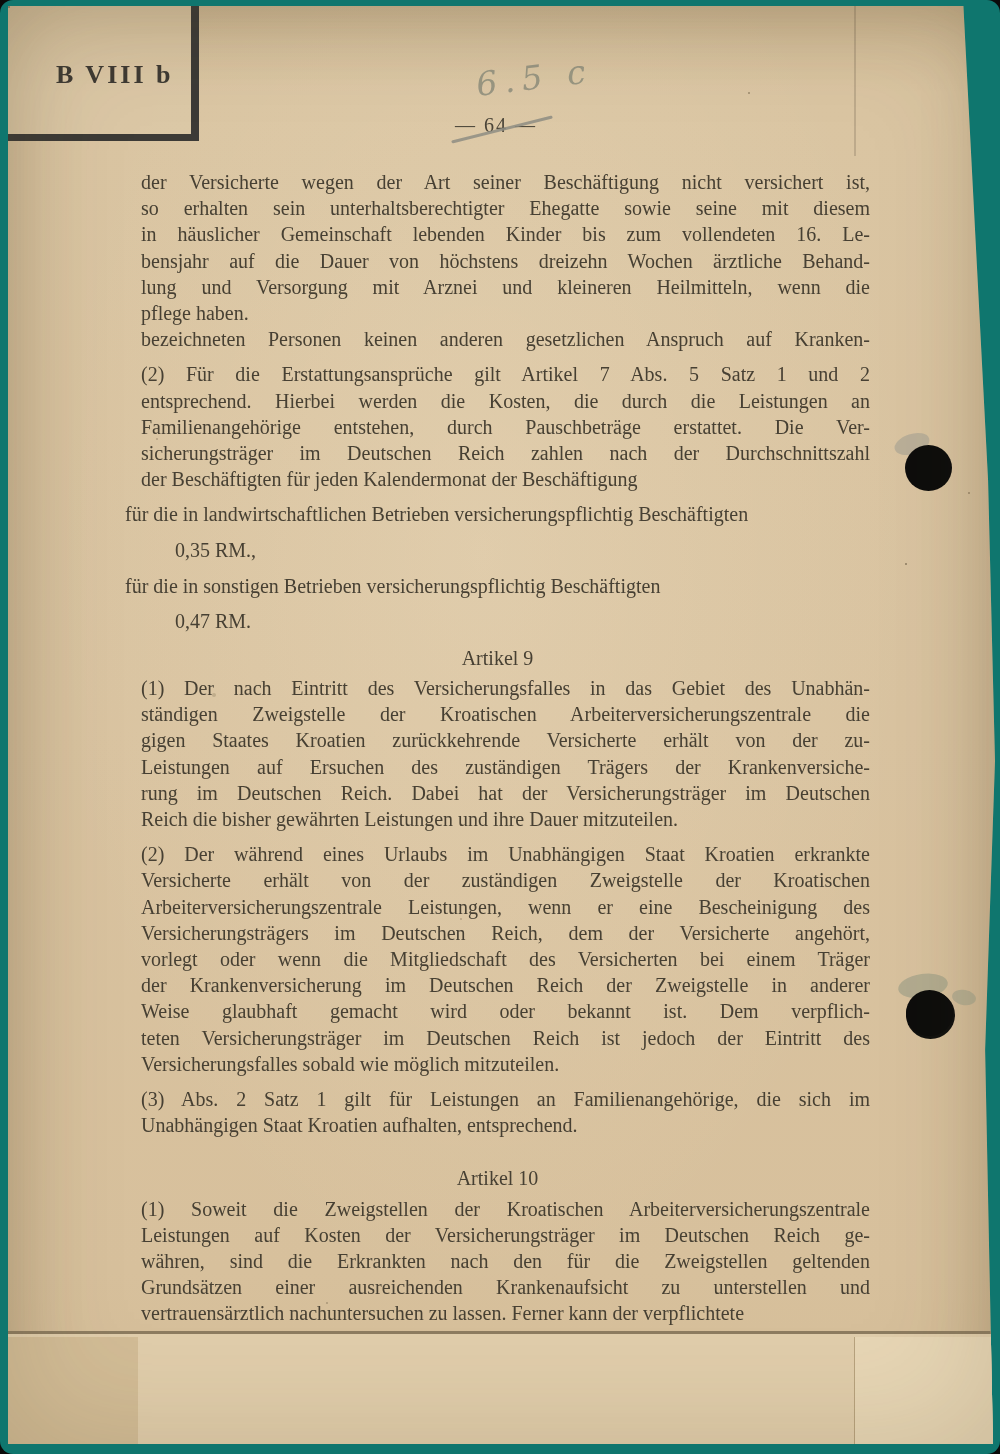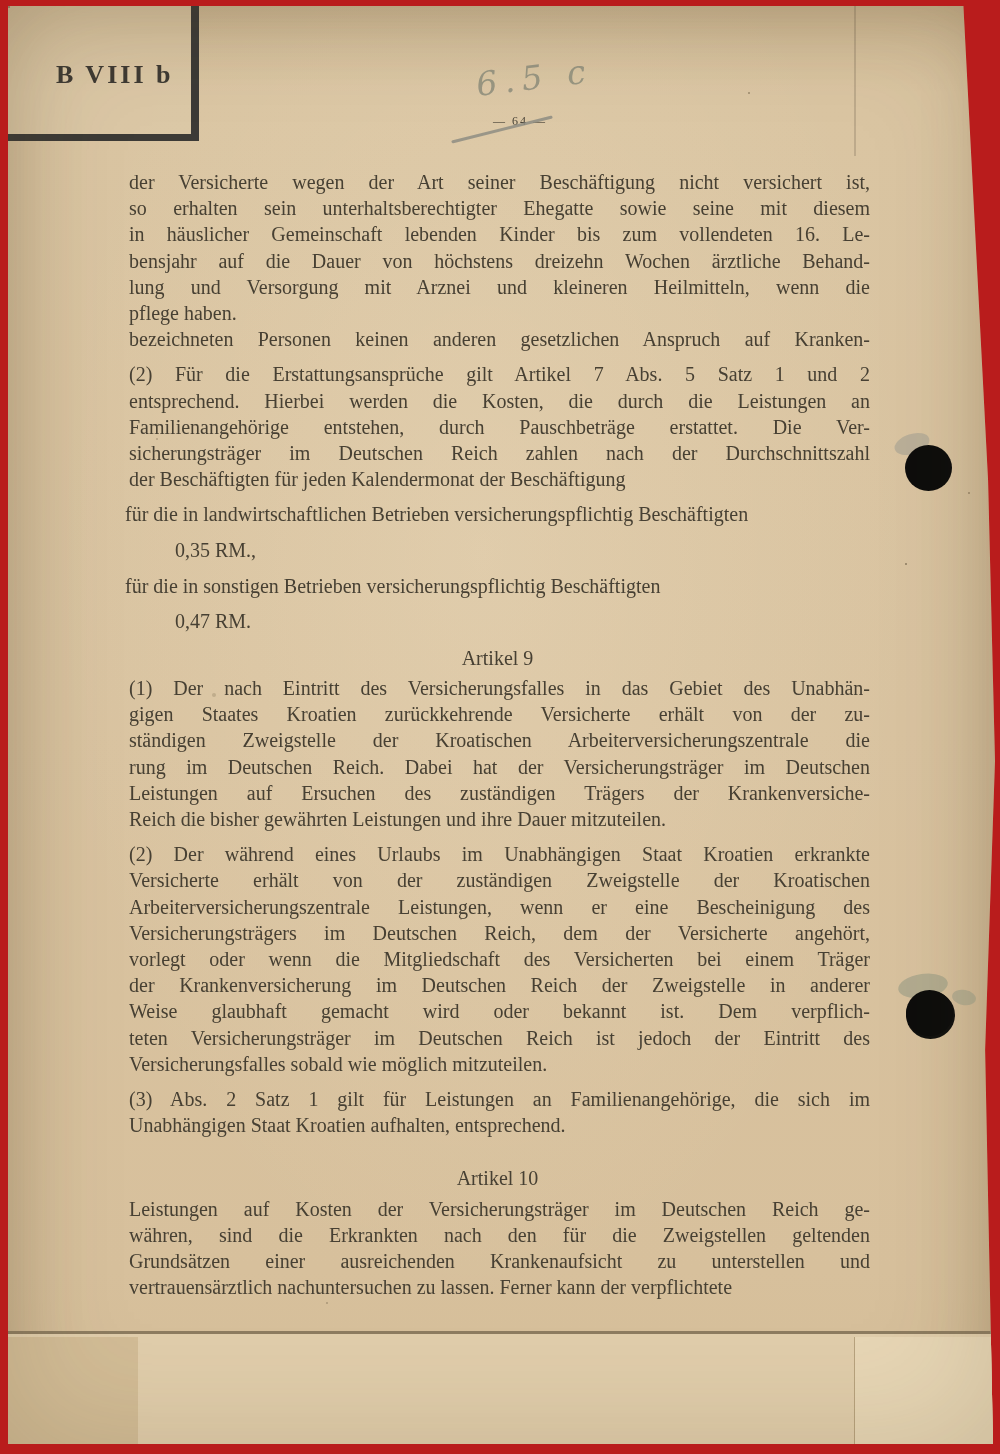--- a/index.html
+++ b/index.html
@@ -1,21 +1,22 @@
 <!DOCTYPE html>
 <html><head>
 <meta charset="utf-8">
 <style>
   html,body{margin:0;padding:0;background:#0b0b0a;}
   #scan{
     position:relative;
     width:1000px;height:1454px;
-    background:#b91c1c;
+    background:#0f766e;
     overflow:hidden;
     font-family:"Liberation Serif","DejaVu Serif",serif;
+    border-radius:13px;
   }
   
   #page{
     position:absolute;left:8px;top:6px;width:987px;height:1438px;
     background:
       radial-gradient(ellipse at 48% 38%, rgba(255,244,220,.18), rgba(0,0,0,0) 60%),
       linear-gradient(180deg,#d2bc98 0%, #dac5a2 6%, #d9c3a0 50%, #d7c09c 88%, #d4bd97 100%);
     clip-path:polygon(0 0,96.8% 0,99.3% 33%,100% 52.5%,99% 72.6%,99.8% 100%,0 100%);
     box-shadow:inset 0 0 70px rgba(96,74,42,.28);
   }
@@ -33,39 +34,39 @@
     position:absolute;left:0;top:0;width:183px;height:128px;
     border-right:8px solid #3c3a36;border-bottom:7px solid #3c3a36;
     background:rgba(222,204,172,.35);
   }
   #stamp-label{
     position:absolute;left:48px;top:54px;
     font-weight:bold;font-size:26px;letter-spacing:3px;color:#3e3a33;
   }
   
   #page-number{
-    position:absolute;left:452px;top:108px;width:120px;
-    text-align:center;font-size:12px;color:#4a4438;letter-spacing:2px;
+    position:absolute;left:428px;top:108px;width:120px;
+    text-align:center;font-size:20px;color:#4a4438;letter-spacing:2px;
   }
   #strike{
     position:absolute;left:442px;top:122px;width:104px;height:3px;
     background:#8e8d82;opacity:.85;transform:rotate(-14deg);border-radius:2px;
   }
   #annotation{
     position:absolute;left:468px;top:52px;
     font-style:italic;font-size:33px;letter-spacing:7px;
     color:#92917f;opacity:.9;transform:rotate(-7deg);
     font-family:"DejaVu Serif","Liberation Serif",serif;
   }
   
   #text-block{
     position:absolute;left:117px;top:163px;width:745px;
     font-size:20px;line-height:26.2px;color:#474033;
   }
-  .para{margin:0 0 9px 4px;}
+  .para{margin:0 0 9px 16px;}
   .p-hang{margin:2px 0 0 0;line-height:27.6px;}
   .p-amount{margin:8px;line-height:27.6px;padding-left:42px;}
   .p-heading{margin:9px 0 4px 0;text-align:center;}
   .p-heading-sp{margin-top:27px;}
   .line{white-space:nowrap;}
   .line.just{white-space:normal;text-align:justify;text-align-last:justify;}
   
   .hole{position:absolute;width:47px;height:46px;border-radius:50%;background:#0d0d0c;}
   #hole-top{left:897px;top:439px;}
   #hole-bottom{left:898px;top:984px;box-shadow:1px 2px 0 1px #11110f;}
@@ -130,24 +131,24 @@
           <div class="line">für die in sonstigen Betrieben versicherungspflichtig Beschäftigten</div>
         </div>
         <div class="para p-amount">
           <div class="line">0,47 RM.</div>
         </div>
         <div class="para p-heading">
           <div class="line">Artikel 9</div>
         </div>
         <div class="para p-body">
           <div class="line just">(1) Der nach Eintritt des Versicherungsfalles in das Gebiet des Unabhän-</div>
+          <div class="line just">ständigen Zweigstelle der Kroatischen Arbeiterversicherungszentrale die</div>
           <div class="line just">gigen Staates Kroatien zurückkehrende Versicherte erhält von der zu-</div>
-          <div class="line just">ständigen Zweigstelle der Kroatischen Arbeiterversicherungszentrale die</div>
+          <div class="line just">Leistungen auf Ersuchen des zuständigen Trägers der Krankenversiche-</div>
           <div class="line just">rung im Deutschen Reich. Dabei hat der Versicherungsträger im Deutschen</div>
-          <div class="line just">Leistungen auf Ersuchen des zuständigen Trägers der Krankenversiche-</div>
           <div class="line">Reich die bisher gewährten Leistungen und ihre Dauer mitzuteilen.</div>
         </div>
         <div class="para p-body">
           <div class="line just">(2) Der während eines Urlaubs im Unabhängigen Staat Kroatien erkrankte</div>
           <div class="line just">Versicherte erhält von der zuständigen Zweigstelle der Kroatischen</div>
           <div class="line just">Arbeiterversicherungszentrale Leistungen, wenn er eine Bescheinigung des</div>
           <div class="line just">Versicherungsträgers im Deutschen Reich, dem der Versicherte angehört,</div>
           <div class="line just">vorlegt oder wenn die Mitgliedschaft des Versicherten bei einem Träger</div>
           <div class="line just">der Krankenversicherung im Deutschen Reich der Zweigstelle in anderer</div>
           <div class="line just">Weise glaubhaft gemacht wird oder bekannt ist. Dem verpflich-</div>
@@ -155,20 +156,21 @@
           <div class="line">Versicherungsfalles sobald wie möglich mitzuteilen.</div>
         </div>
         <div class="para p-body">
           <div class="line just">(3) Abs. 2 Satz 1 gilt für Leistungen an Familienangehörige, die sich im</div>
           <div class="line">Unabhängigen Staat Kroatien aufhalten, entsprechend.</div>
         </div>
         <div class="para p-heading p-heading-sp">
           <div class="line">Artikel 10</div>
         </div>
         <div class="para p-body">
+          <div class="line just">(1) Soweit die Zweigstellen der Kroatischen Arbeiterversicherungszentrale</div>
           <div class="line just">Leistungen auf Kosten der Versicherungsträger im Deutschen Reich ge-</div>
           <div class="line just">währen, sind die Erkrankten nach den für die Zweigstellen geltenden</div>
           <div class="line just">Grundsätzen einer ausreichenden Krankenaufsicht zu unterstellen und</div>
           <div class="line">vertrauensärztlich nachuntersuchen zu lassen. Ferner kann der verpflichtete</div>
         </div>
       </div>
 
     <div class="crease"></div>
     <div id="specks"></div>
 

